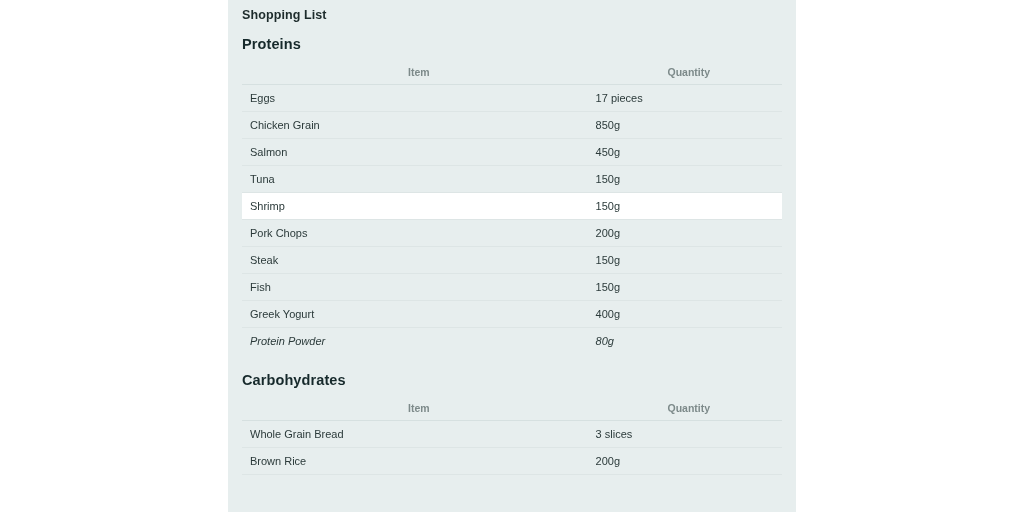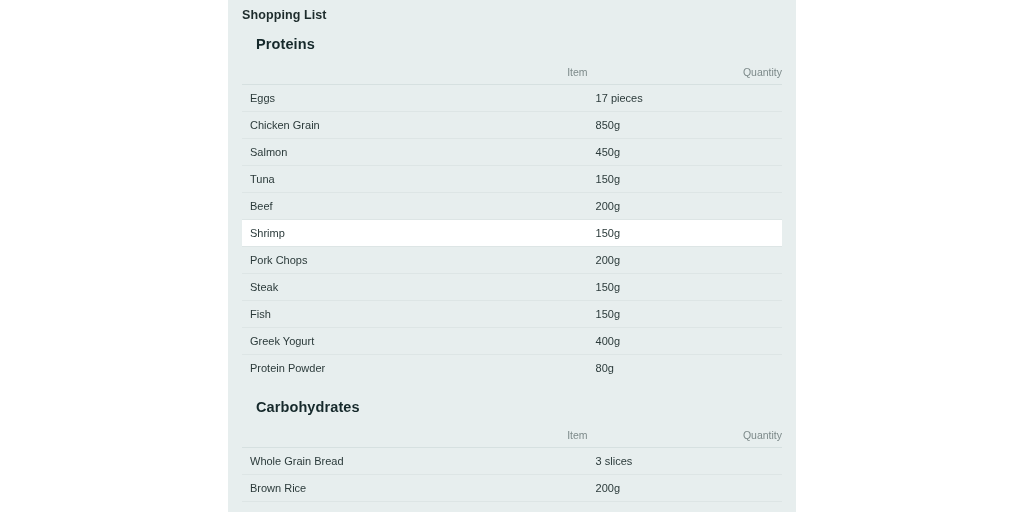--- a/index.html
+++ b/index.html
@@ -49,38 +49,38 @@
     color: #1d2b2b;
     padding-top: 8px;
     margin: 0 0 14px 0;
     letter-spacing: 0.1px;
   }
 
   .section-title {
     font-size: 14.5px;
     font-weight: bold;
     color: #16292b;
-    margin: 0 0 10px 14px;
+    margin: 0 0 10px 0;
     letter-spacing: 0.1px;
   }
 
   .section + .section {
     margin-top: 18px;
   }
 
   table.list {
     width: 100%;
     border-collapse: collapse;
     table-layout: fixed;
   }
 
   table.list th {
-    text-align: right;
+    text-align: center;
     font-size: 10.5px;
-    font-weight: normal;
+    font-weight: bold;
     color: #7d8a8a;
     padding: 4px 0 6px 8px;
     border-bottom: 1px solid #d6e0e0;
   }
 
   table.list td {
     font-size: 11px;
     color: #2b3a3a;
     padding: 7px 0 7px 8px;
     border-bottom: 1px solid #dde5e5;
@@ -89,20 +89,21 @@
 
   table.list col.col-item { width: 64%; }
   table.list col.col-qty { width: 36%; }
 
   tr.row-highlight td {
     background: #ffffff;
   }
 
   tr.row-last td {
     border-bottom: none;
+    font-style: italic;
   }
 </style>
 </head>
 <body>
 
 <div id="page">
 
   <div class="corner-wash"></div>
 
   <div class="doc">
@@ -132,24 +133,20 @@
                 <td>Chicken Grain</td>
                 <td>850g</td>
               </tr>
               <tr>
                 <td>Salmon</td>
                 <td>450g</td>
               </tr>
               <tr>
                 <td>Tuna</td>
                 <td>150g</td>
-              </tr>
-              <tr>
-                <td>Beef</td>
-                <td>200g</td>
               </tr>
               <tr class="row-highlight">
                 <td>Shrimp</td>
                 <td>150g</td>
               </tr>
               <tr>
                 <td>Pork Chops</td>
                 <td>200g</td>
               </tr>
               <tr>

